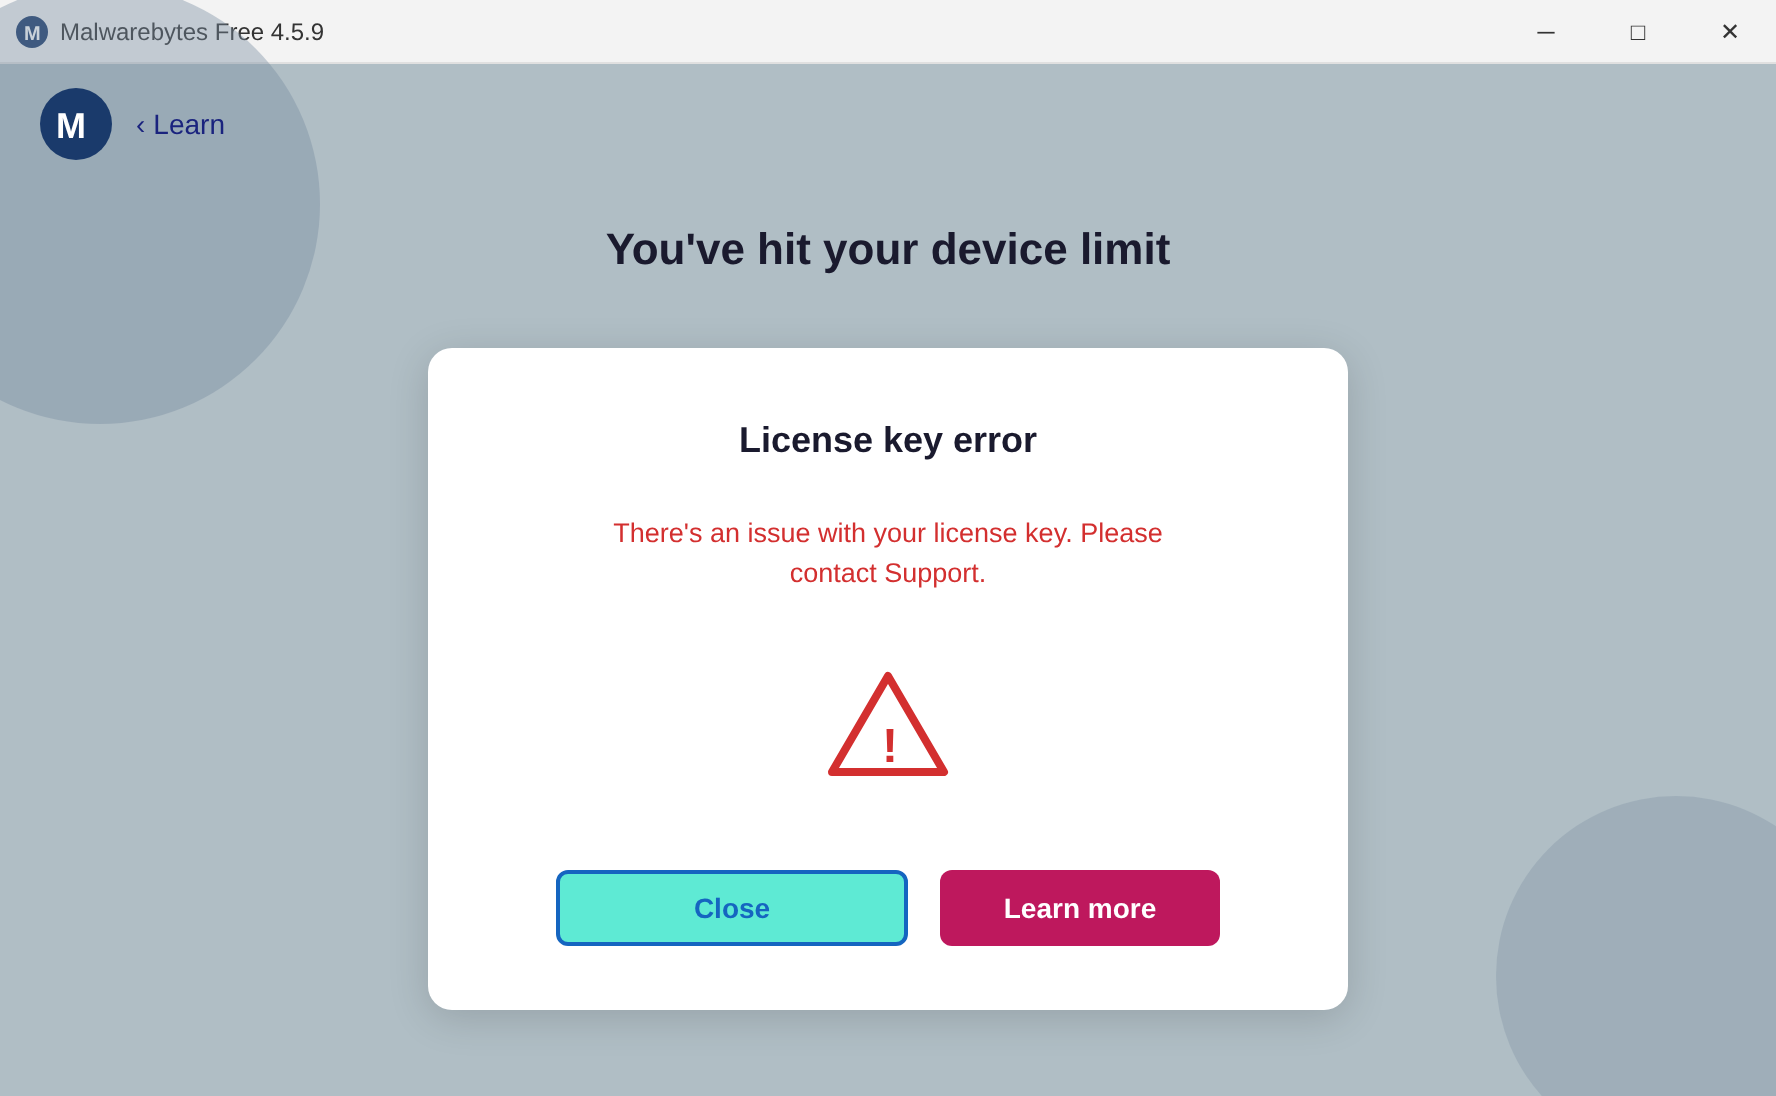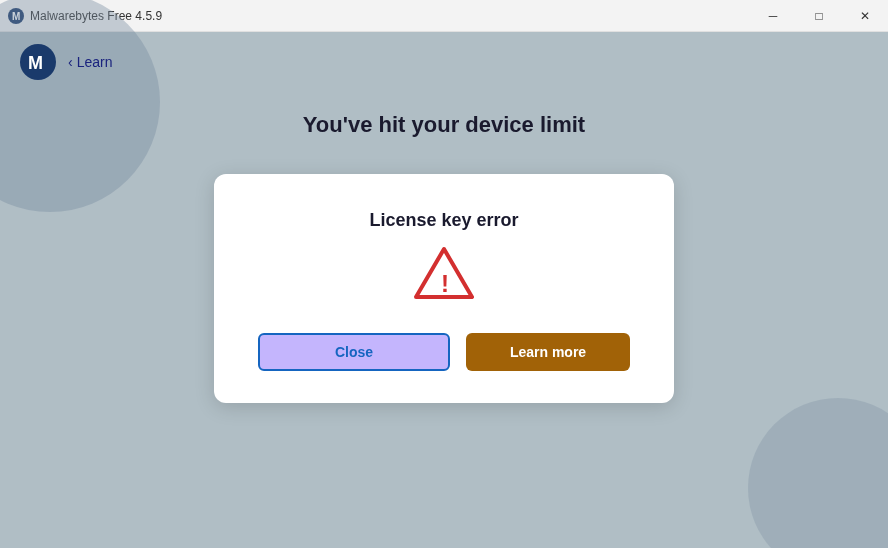--- a/index.html
+++ b/index.html
@@ -146,20 +146,21 @@
     
     .dialog-card {
       background: white;
       border-radius: 12px;
       width: 460px;
       padding: 36px 40px 32px;
       display: flex;
       flex-direction: column;
       align-items: center;
       box-shadow: 0 4px 20px rgba(0,0,0,0.15);
+      gap: 12px;
     }
 
     .dialog-title {
       font-size: 18px;
       font-weight: 700;
       color: #1a1a2e;
       margin-bottom: 14px;
     }
 
     .dialog-message {
@@ -182,36 +183,36 @@
 
     
     .dialog-buttons {
       display: flex;
       gap: 16px;
       width: 100%;
       justify-content: center;
     }
 
     .btn-close {
-      width: 192px;
+      width: 176px;
       height: 38px;
       border: 2px solid #1565c0;
-      background: #c4b5fd;
+      background: #5eead4;
       color: #1565c0;
       font-size: 14px;
       font-weight: 600;
       border-radius: 6px;
       cursor: pointer;
     }
 
     .btn-learn-more {
-      width: 164px;
+      width: 140px;
       height: 38px;
       border: none;
-      background: #a16207;
+      background: #be185d;
       color: white;
       font-size: 14px;
       font-weight: 700;
       border-radius: 6px;
       cursor: pointer;
     }
   </style>
 </head>
 <body>
 
@@ -247,20 +248,24 @@
   </div>
 
   <div class="page-content">
 
     <h1 class="page-title">You've hit your device limit</h1>
 
     <div class="dialog-card">
 
       <h2 class="dialog-title">License key error</h2>
 
+      <p class="dialog-message">
+        <span>There's an issue with your license key. Please</span><br>
+        <span>contact Support.</span>
+      </p>
 
       <div class="warning-icon-container">
         <svg class="warning-triangle" viewBox="0 0 64 56">
           <polygon points="32,4 60,52 4,52" fill="none" stroke="#d32f2f" stroke-width="4" stroke-linejoin="round"></polygon>
           <text x="29" y="47" font-size="24" font-weight="bold" fill="#d32f2f" font-family="Arial">!</text>
         </svg>
       </div>
 
       <div class="dialog-buttons">
         <button class="btn-close">Close</button>

